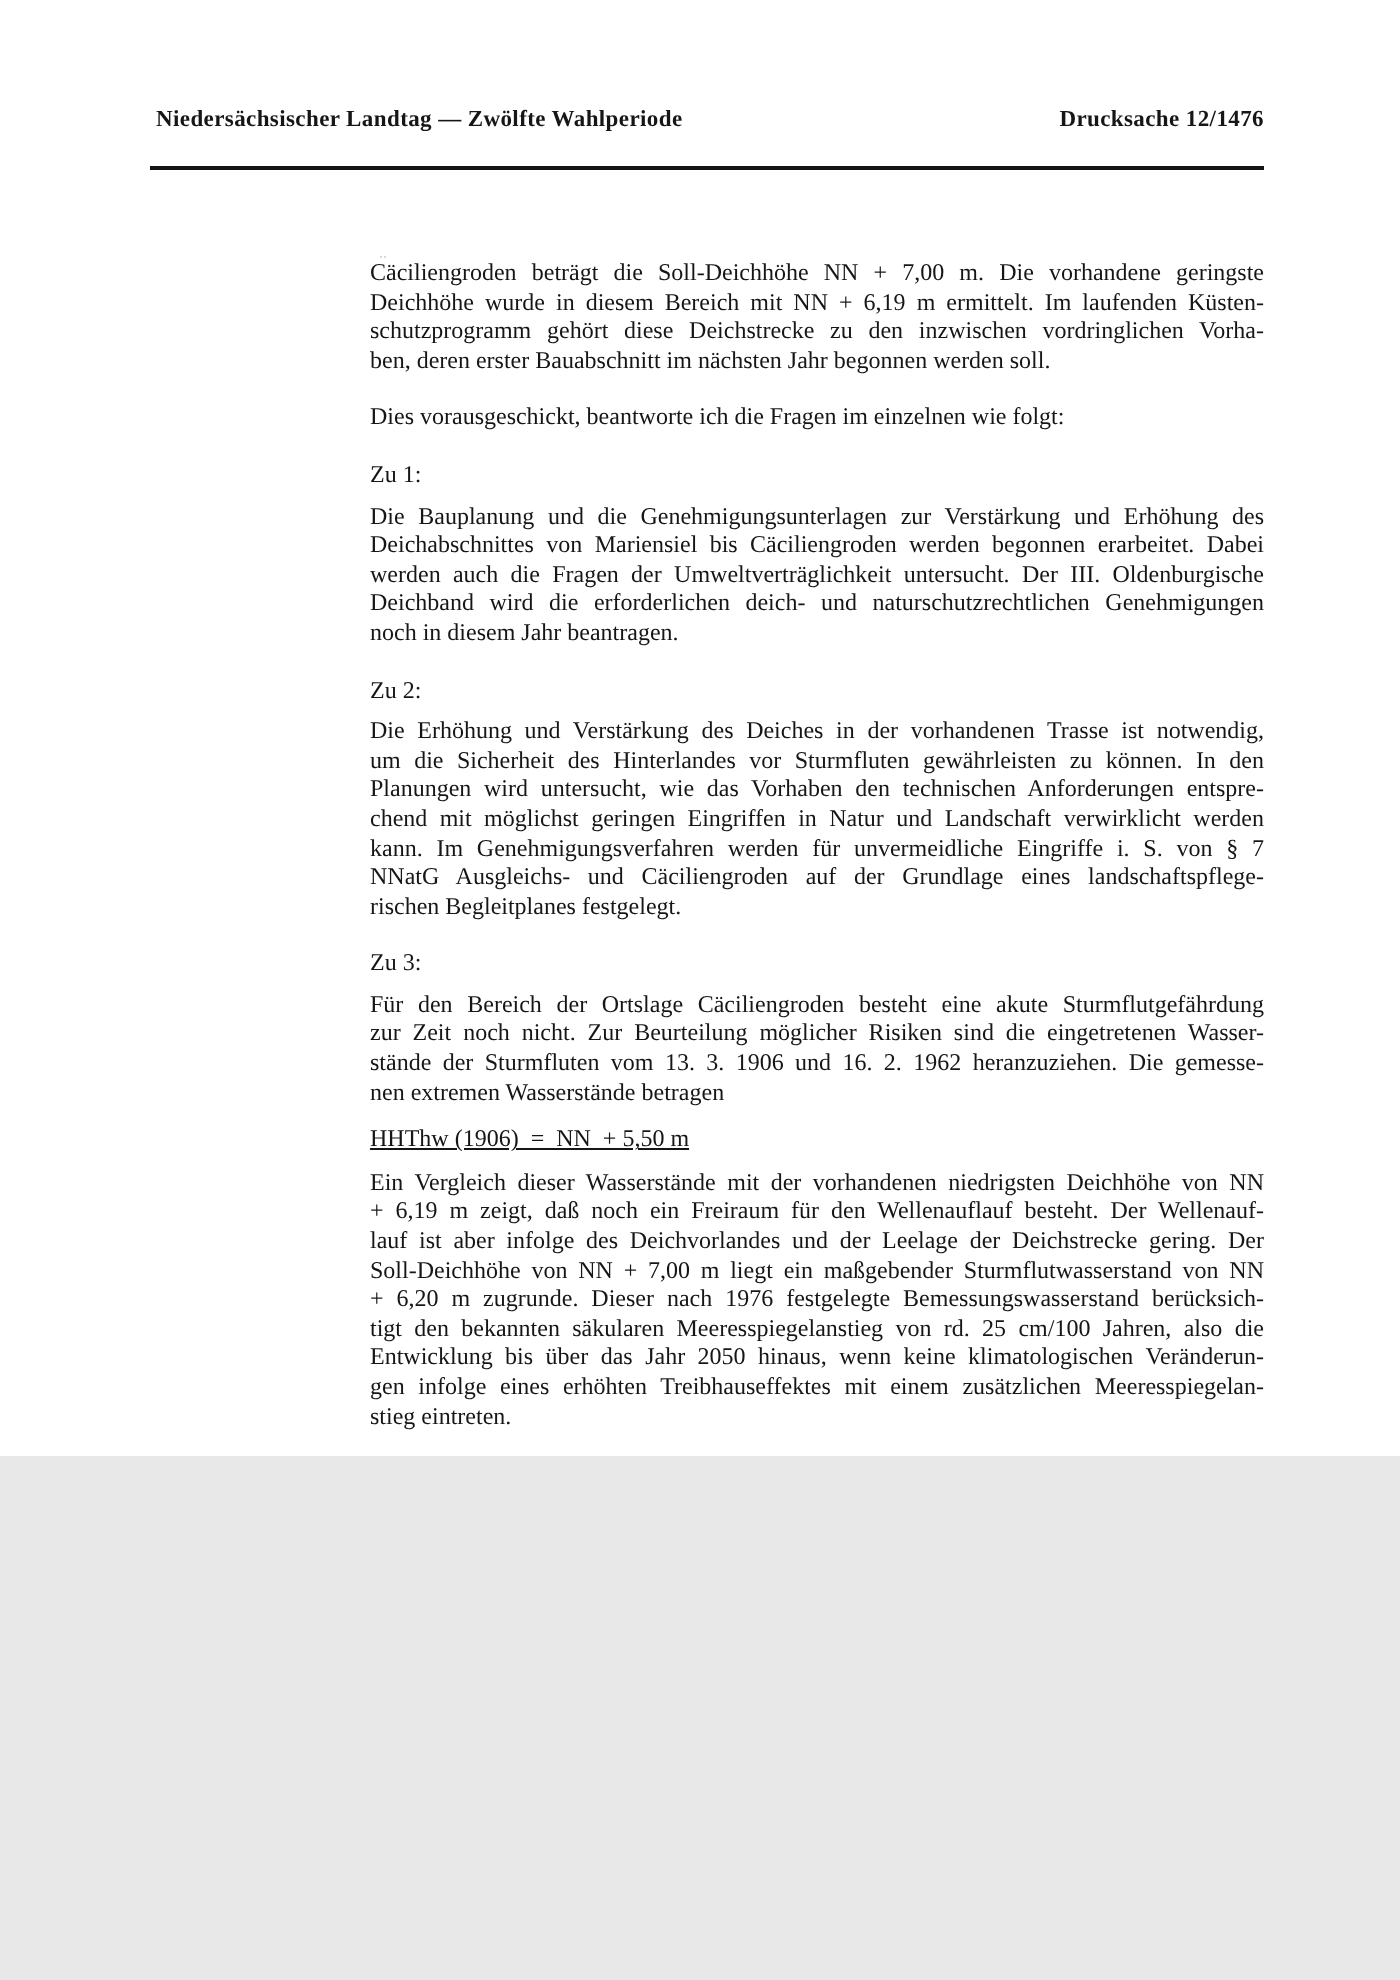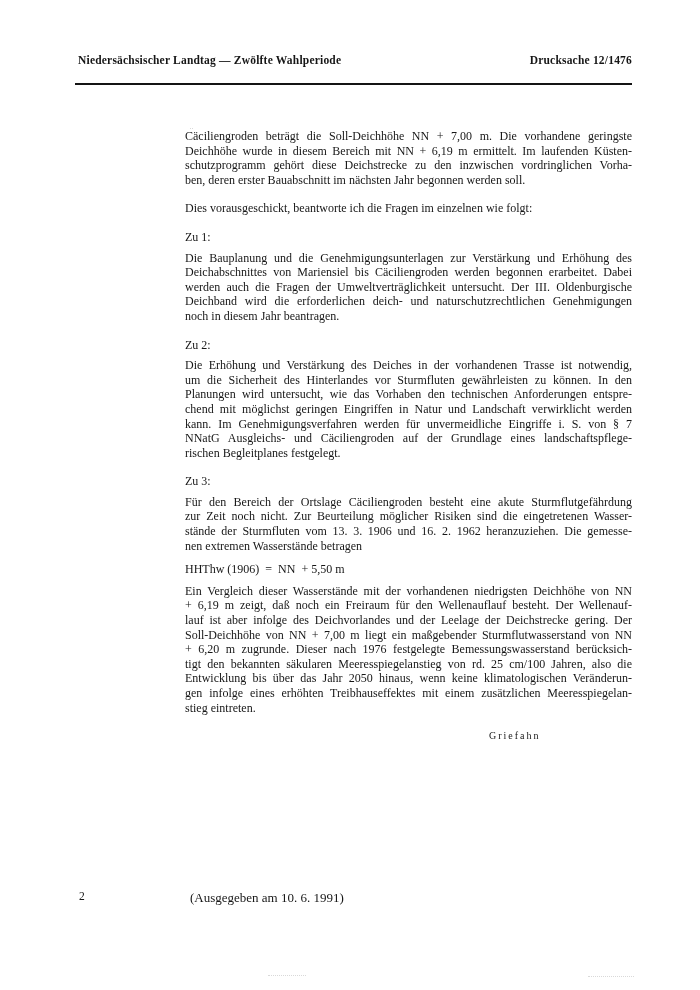--- a/index.html
+++ b/index.html
@@ -3,21 +3,21 @@
 <meta charset="utf-8">
 <style>
   html, body {
     margin: 0;
     padding: 0;
     background: #e8e8e8;
   }
   .page {
     position: relative;
     width: 700px;
-    height: 990px;
+    height: 728px;
     margin: 0 auto;
     background: #ffffff;
     font-family: "Liberation Serif", "DejaVu Serif", serif;
     color: #161616;
     overflow: hidden;
   }
   
   .running-head {
     position: absolute;
     top: 54px;
@@ -54,20 +54,21 @@
     text-align-last: justify;
   }
   .line.last {
     text-align: justify;
     text-align-last: left;
   }
   .line.meas {
     text-align: left;
     text-align-last: left;
     white-space: pre;
+    text-decoration: underline;
   }
   .signature {
     margin-top: 9px;
     margin-left: 304px;
     font-size: 10px;
     letter-spacing: 2px;
   }
   
   .footer-pagenum {
     position: absolute;

